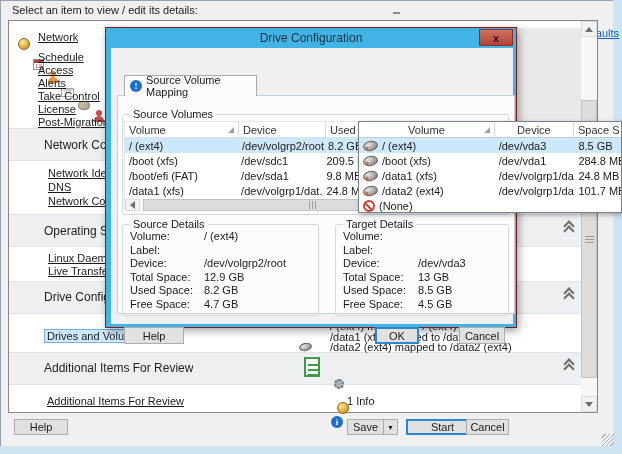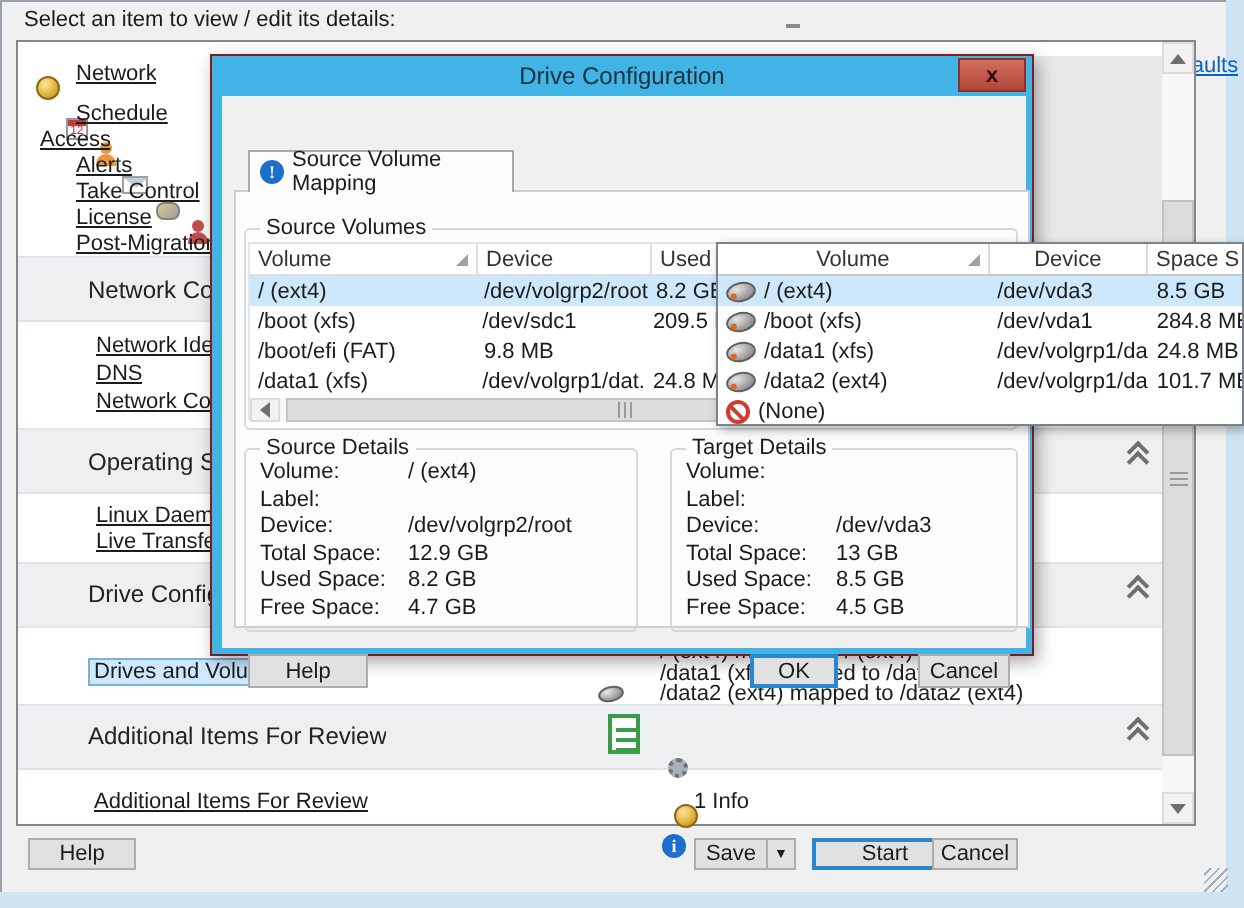--- a/index.html
+++ b/index.html
@@ -146,21 +146,21 @@
   <div class="abs chev" style="left:562px;top:220px;"></div>
   <div class="abs chev" style="left:562px;top:287px;"></div>
   <div class="abs chev" style="left:562px;top:358px;"></div>
 
   
   <span class="abs ic ic-ball" style="left:18px;top:30px;"></span>
   <span class="abs nowrap lnk" style="left:38px;top:31px;">Network</span>
   <span class="abs ic ic-cal" style="left:18px;top:50px;"></span>
   <span class="abs nowrap lnk" style="left:38px;top:51px;">Schedule</span>
   <span class="abs ic ic-person" style="left:18px;top:63px;"></span>
-  <span class="abs nowrap lnk" style="left:20px;top:64px;text-align:center;">Access</span>
+  <span class="abs nowrap lnk" style="left:38px;top:64px;text-align:center;">Access</span>
   <span class="abs ic ic-env" style="left:17px;top:77px;"></span>
   <span class="abs nowrap lnk" style="left:38px;top:77px;">Alerts</span>
   <span class="abs ic ic-hand" style="left:18px;top:90px;"></span>
   <span class="abs nowrap lnk" style="left:38px;top:90px;">Take Control</span>
   <span class="abs ic ic-person red" style="left:18px;top:102px;"></span>
   <span class="abs nowrap lnk" style="left:38px;top:103px;">License</span>
   <span class="abs ic ic-pm" style="left:18px;top:116px;"></span>
   <span class="abs nowrap lnk" style="left:38px;top:116px;">Post-Migration</span>
 
   
@@ -259,20 +259,21 @@
             </div>
         </div>
         <div class="row">
           <div class="cell nowrap" style="width:109px;">/boot (xfs)</div>
           <div class="cell nowrap" style="width:82px;">/dev/sdc1</div>
           <div class="cell nowrap" style="width:79px;">209.5 MB</div>
           <div class="cell nowrap" style="width:99px;"></div>
         </div>
         <div class="row">
           <div class="cell nowrap" style="width:109px;">/boot/efi (FAT)</div>
+          <div class="cell nowrap" style="width:82px;">/dev/sda1</div>
           <div class="cell nowrap" style="width:79px;">9.8 MB</div>
           <div class="cell nowrap" style="width:99px;"></div>
         </div>
         <div class="row">
           <div class="cell nowrap" style="width:109px;">/data1 (xfs)</div>
           <div class="cell nowrap" style="width:82px;">/dev/volgrp1/dat...</div>
           <div class="cell nowrap" style="width:79px;">24.8 MB</div>
           <div class="cell nowrap" style="width:99px;"></div>
         </div>
 

